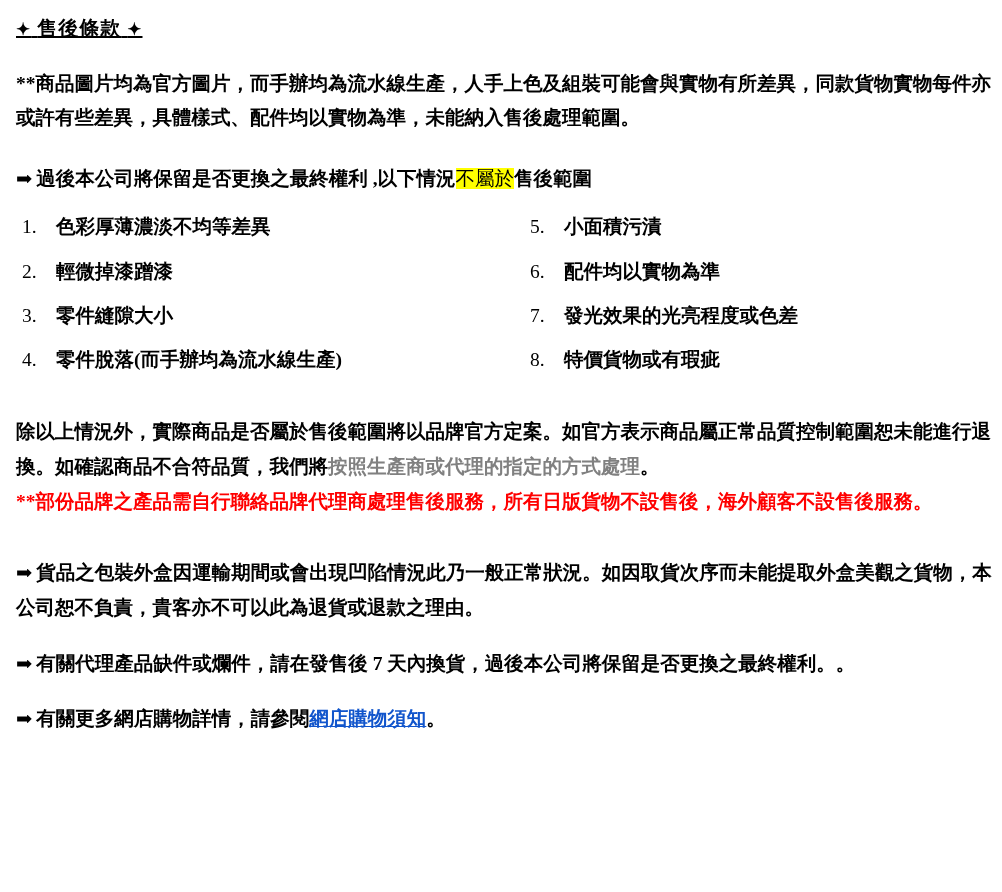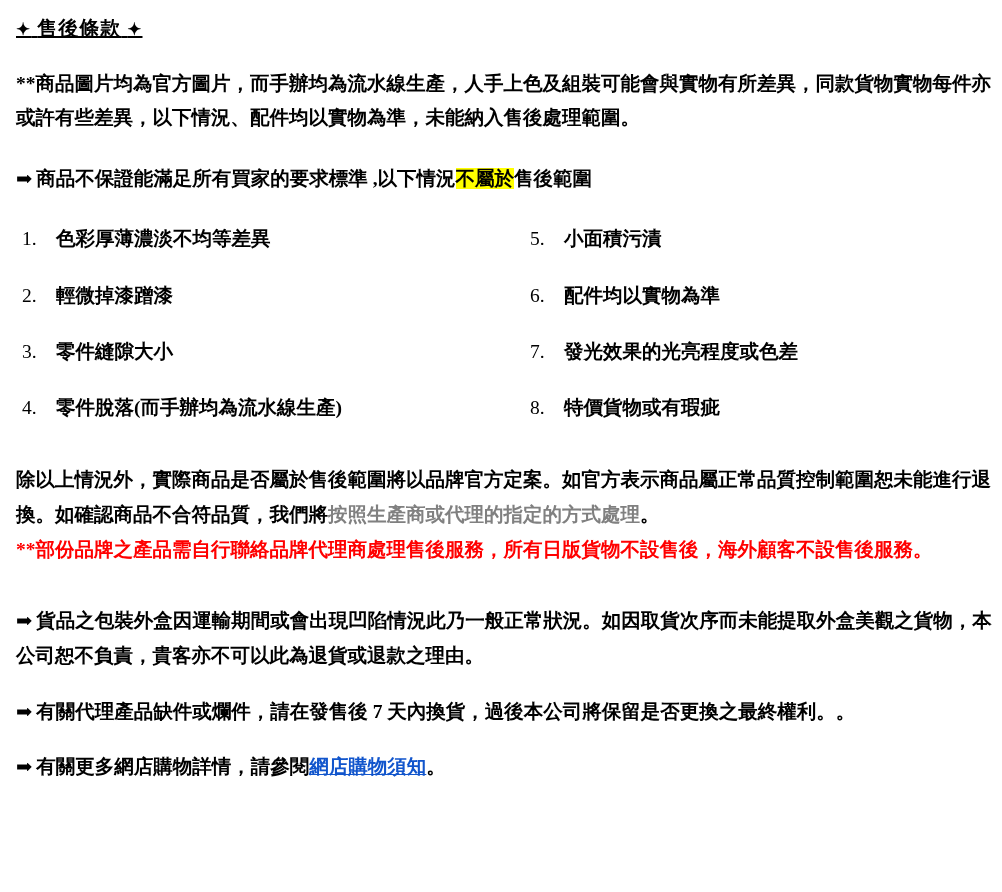--- a/index.html
+++ b/index.html
@@ -39,21 +39,21 @@
     line-height: 1.75;
     margin-bottom: 28px;
   }
   .arrow {
     display: inline-block;
     margin-right: 4px;
     font-weight: bold;
   }
   .hl {
     background: #ffff00;
-    font-weight: bold;
+    font-weight: normal;
   }
   .notice-line {
     font-weight: bold;
     font-size: 19.5px;
     margin-bottom: 16px;
   }
   .lists {
     display: flex;
     margin: 0 0 26px 0;
     padding-left: 6px;
@@ -73,21 +73,20 @@
   }
   .li .num {
     width: 34px;
     flex: 0 0 34px;
     font-family: "Liberation Serif", serif;
     font-style: normal;
     text-align: left;
   }
   .li .txt {
     font-weight: bold;
-    margin-top: 12px;
   }
   .block {
     font-weight: bold;
     font-size: 19.5px;
     line-height: 1.8;
     margin-bottom: 0;
   }
   .gray {
     color: #808080;
     font-weight: bold;
@@ -116,24 +115,24 @@
 <body>
 
 <div class="page">
 
   <div class="title">
     <span class="star">✦</span>
     <span>售後條款</span>
     <span class="star">✦</span>
   </div>
 
-  <p class="para">**商品圖片均為官方圖片，而手辦均為流水線生產，人手上色及組裝可能會與實物有所差異，同款貨物實物每件亦或許有些差異，以下情況、配件均以實物為準，未能納入售後處理範圍。</p>
+  <p class="para">**商品圖片均為官方圖片，而手辦均為流水線生產，人手上色及組裝可能會與實物有所差異，同款貨物實物每件亦或許有些差異，具體樣式、配件均以實物為準，未能納入售後處理範圍。</p>
 
   <p class="notice-line">
-    <span class="arrow">➡</span><span>商品不保證能滿足所有買家的要求標準 ,以下情況</span><span class="hl">不屬於</span><span>售後範圍</span>
+    <span class="arrow">➡</span><span>過後本公司將保留是否更換之最終權利 ,以下情況</span><span class="hl">不屬於</span><span>售後範圍</span>
   </p>
 
   <div class="lists">
     <div class="col left">
       <div class="li">
         <span class="num">1.</span>
         <span class="txt">色彩厚薄濃淡不均等差異</span>
       </div>
       <div class="li">
         <span class="num">2.</span>

